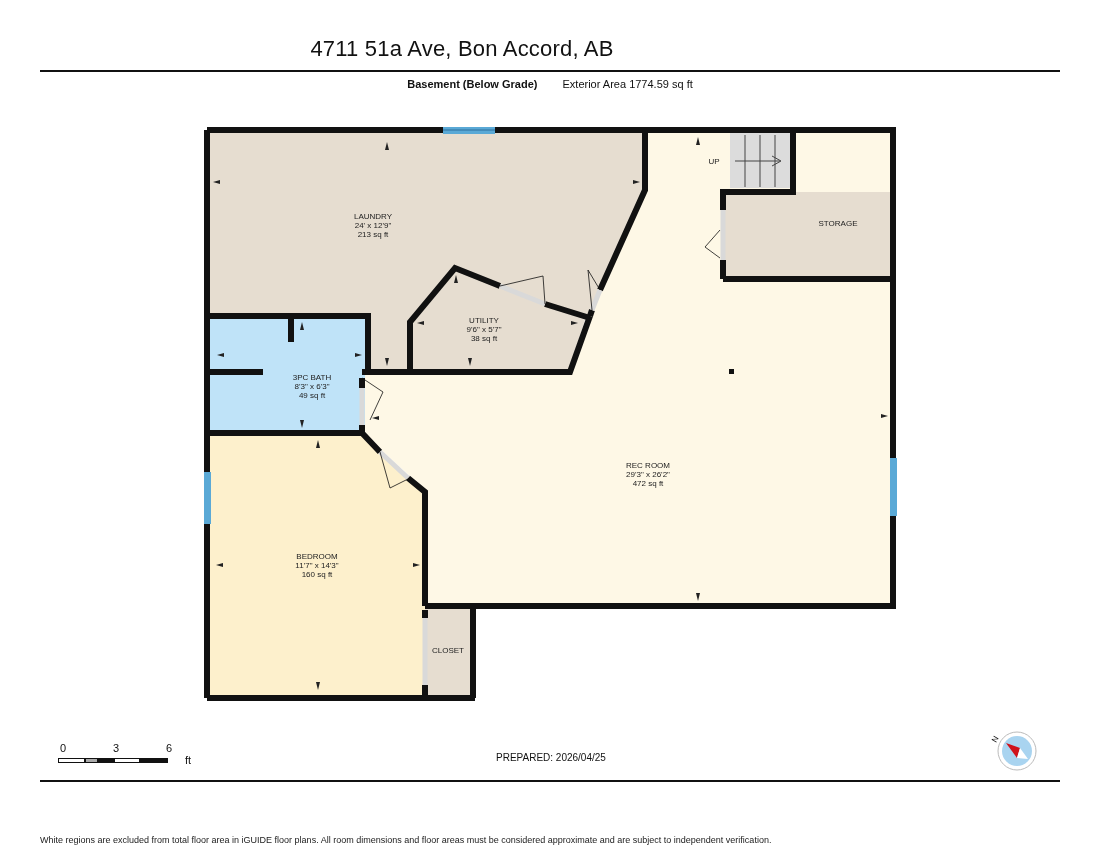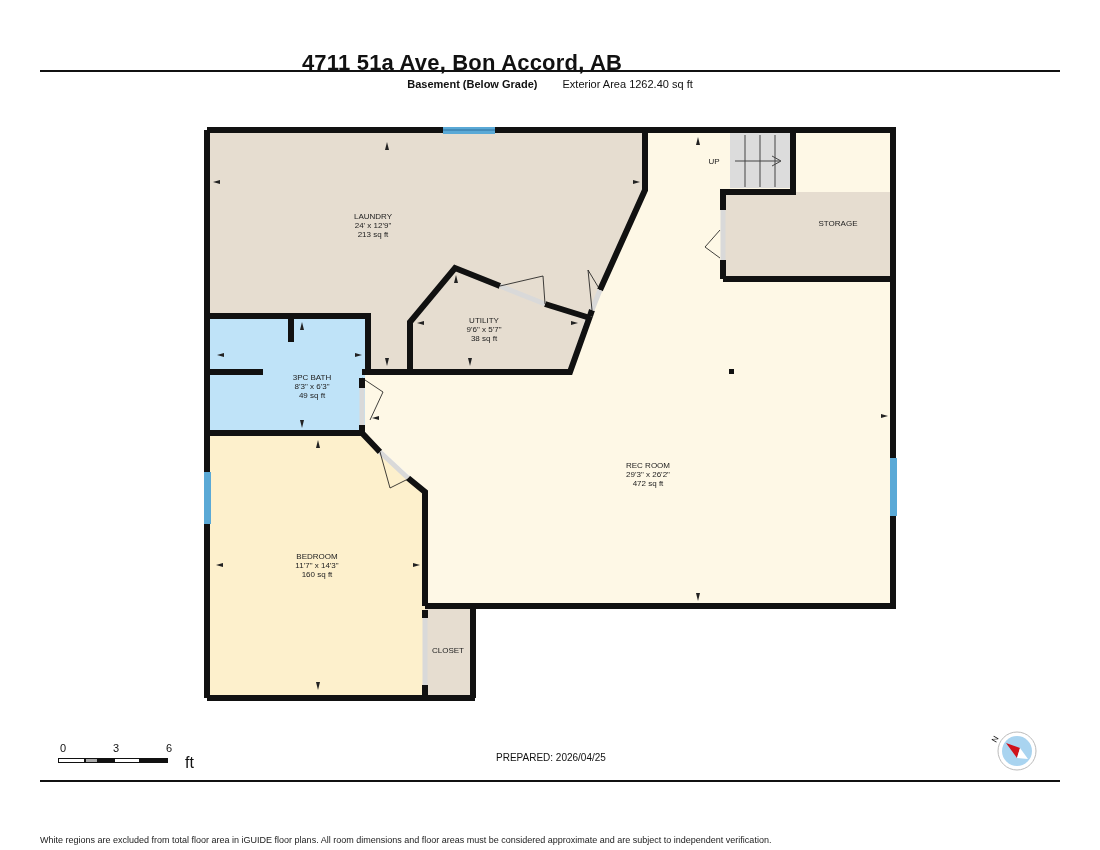--- a/index.html
+++ b/index.html
@@ -1,39 +1,39 @@
 <!DOCTYPE html>
 <html><head>
 <meta charset="utf-8">
 <style>
   html, body { margin: 0; padding: 0; background: #ffffff; }
   body { width: 1100px; height: 850px; position: relative; overflow: hidden; font-family: "Liberation Sans", sans-serif; color: #111; }
-  .title { position: absolute; left: 0; top: 50px; width: 924px; text-align: center; font-size: 22px; font-weight: bold; letter-spacing: 0.2px; }
+  .title { position: absolute; left: 0; top: 36px; width: 924px; text-align: center; font-size: 22px; font-weight: normal; letter-spacing: 0.2px; }
   .rule-top { position: absolute; left: 40px; top: 70px; width: 1020px; height: 2px; background: #111; }
   .subtitle { position: absolute; left: 0; top: 78px; width: 1100px; text-align: center; font-size: 11px; }
   .subtitle .floor { font-weight: bold; margin-right: 22px; }
   .plan { position: absolute; left: 0; top: 0; }
   .room-label { font-family: "Liberation Sans", sans-serif; font-size: 8px; fill: #222; text-anchor: middle; }
   .scale { position: absolute; left: 56px; top: 742px; width: 150px; height: 30px; }
   .scale .n { position: absolute; top: 0; font-size: 11px; }
   .scale .bar { position: absolute; top: 16px; left: 0; height: 5px; border: 1px solid #111; box-sizing: border-box; }
-  .scale .unit { position: absolute; left: 129px; top: 12px; font-size: 16px; }
+  .scale .unit { position: absolute; left: 129px; top: 12px; font-size: 11px; }
   .prepared { position: absolute; left: 496px; top: 752px; font-size: 10px; }
   .rule-bottom { position: absolute; left: 40px; top: 780px; width: 1020px; height: 2px; background: #111; }
   .disclaimer { position: absolute; left: 40px; top: 835px; font-size: 9px; color: #222; }
   .compass { position: absolute; left: 990px; top: 728px; width: 50px; height: 44px; }
 </style>
 </head>
 <body>
 
 <div class="title">4711 51a Ave, Bon Accord, AB</div>
 <div class="rule-top"></div>
 <div class="subtitle">
   <span class="floor">Basement (Below Grade)</span>
-  <span>Exterior Area 1262.40 sq ft</span>
+  <span>Exterior Area 1774.59 sq ft</span>
 </div>
 
 <svg class="plan" width="1100" height="850" viewBox="0 0 1100 850" xmlns="http://www.w3.org/2000/svg">
 
   <polygon points="645,133 890,133 890,603 425,603 425,490 365,435 365,375 570,372 590,316 645,190" fill="#fef8e6"></polygon>
   <polygon points="210,133 645,133 645,190 590,316 585,320 455,268 410,322 410,372 365,372 365,316 210,316" fill="#e6ddd0"></polygon>
   <polygon points="410,322 455,268 585,320 568,372 410,372" fill="#e6ddd0"></polygon>
   <rect x="210" y="316" width="155" height="117" fill="#bfe3f8"></rect>
   <polygon points="210,433 360,433 400,470 425,490 425,695 210,695" fill="#fdf0cc"></polygon>
   <rect x="425" y="607" width="47" height="88" fill="#e6ddd0"></rect>

